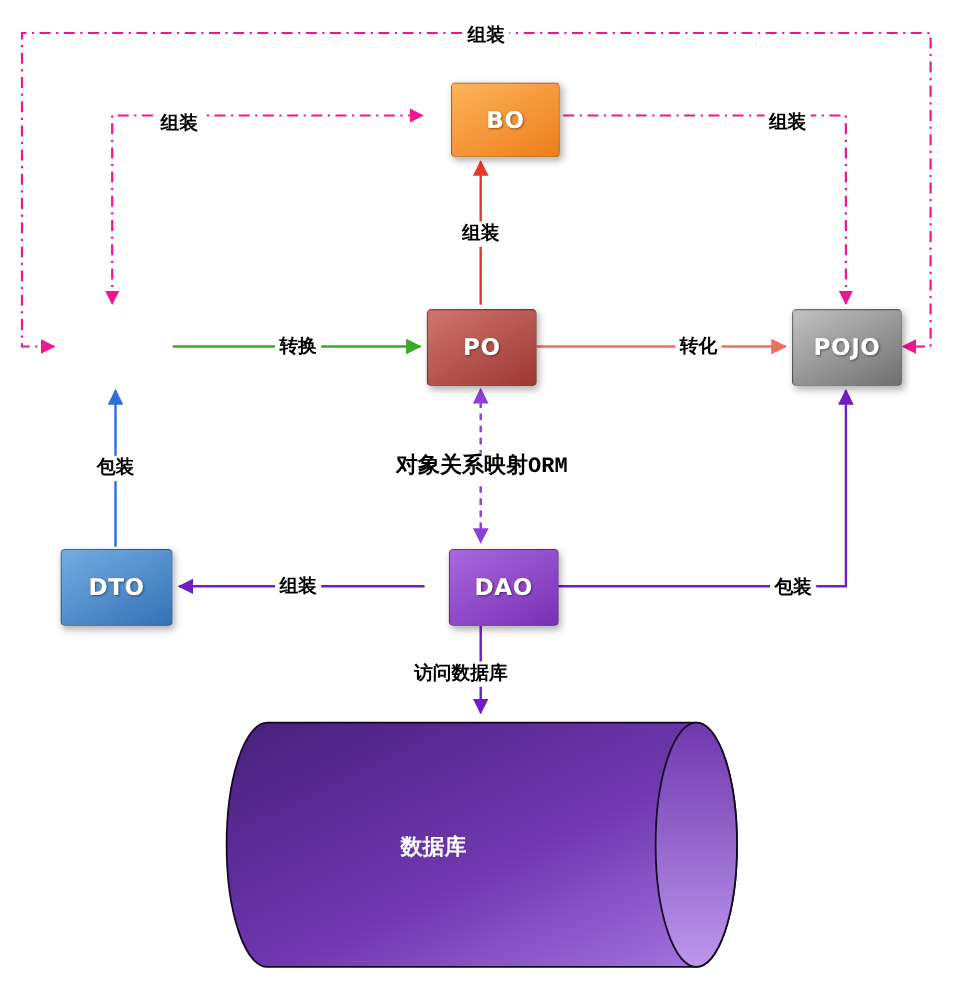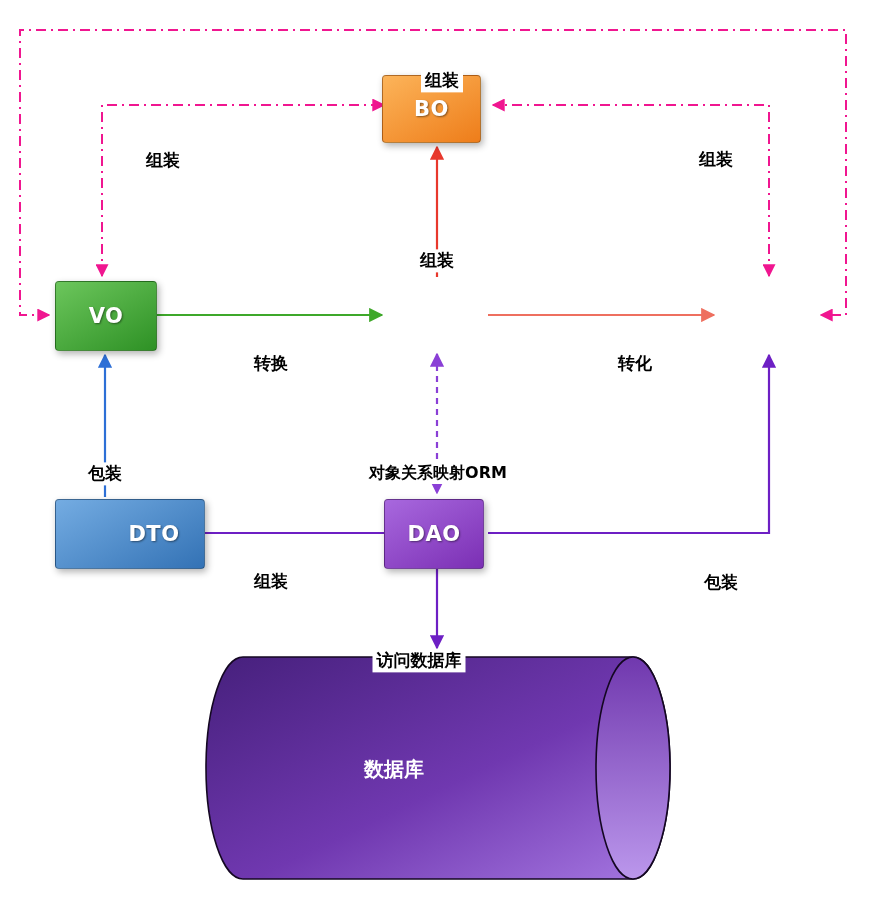--- a/index.html
+++ b/index.html
@@ -8,32 +8,32 @@
     font-family:"DejaVu Sans","Liberation Sans",sans-serif;overflow:hidden;
   }
   .layer{position:absolute;left:0;top:0;}
   .node{
     position:absolute;display:flex;align-items:center;justify-content:center;
     color:#ffffff;font-weight:bold;font-size:21px;letter-spacing:.5px;
     border-radius:4px;border:1px solid rgba(0,0,0,.28);
     box-shadow:2px 3px 7px rgba(0,0,0,.30);
     text-shadow:1px 1px 2px rgba(0,0,0,.45);
   }
-  .node-bo  {left:382px;top:75px; width:97px; height:66px;background:linear-gradient(150deg,#fcb45a,#ee7d1a);text-align:center;}
+  .node-bo  {left:410px;top:75px; width:97px; height:66px;background:linear-gradient(150deg,#fcb45a,#ee7d1a);text-align:center;}
   .node-vo  {left:55px; top:281px;width:100px;height:68px;background:linear-gradient(150deg,#6cc65c,#2e9125);}
   .node-po  {left:388px;top:281px;width:98px; height:68px;background:linear-gradient(150deg,#d0756d,#9c3833);}
   .node-pojo{left:720px;top:281px;width:98px; height:68px;background:linear-gradient(150deg,#c2c2c2,#6f6f6f);}
-  .node-dto {left:55px; top:499px;width:100px;height:68px;background:linear-gradient(150deg,#74ace2,#3372b5);padding-left:48px;}
-  .node-dao {left:384px;top:499px;width:98px; height:68px;background:linear-gradient(150deg,#a868de,#7b2fb4);}
+  .node-dto {left:55px; top:499px;width:100px;height:68px;background:linear-gradient(150deg,#74ace2,#3372b5);}
+  .node-dao {left:408px;top:499px;width:98px; height:68px;background:linear-gradient(150deg,#a868de,#7b2fb4);}
   .edge-label{
     position:absolute;transform:translate(-50%,-50%);
     background:#ffffff;color:#000000;font-weight:bold;font-size:17px;
-    line-height:1.25;padding:1px 4px;white-space:nowrap;margin-top:48px;
+    line-height:1.25;padding:1px 4px;white-space:nowrap;
   }
-  .edge-label.big{font-size:16px;}
+  .edge-label.big{font-size:20px;font-family:Liberation Mono, monospace;}
 </style>
 </head>
 <body>
 
 <div class="canvas">
 
   <svg class="layer" width="874" height="907" viewBox="0 0 874 907">
     <defs>
       <marker id="m-magenta" viewBox="0 0 10 10" refX="9" refY="5" markerWidth="6.5" markerHeight="6.5" orient="auto-start-reverse">
           <path d="M0,0 L10,5 L0,10 Z" fill="#f01690"></path>
@@ -85,22 +85,25 @@
       <path d="M 386 533 L 163 533" stroke="#6d1fc4" stroke-width="2.2" marker-end="url(#m-purple)"></path>
       <path d="M 488 533 L 769 533 L 769 355" stroke="#6d1fc4" stroke-width="2.2" marker-end="url(#m-purple)"></path>
       <path d="M 105 497 L 105 355" stroke="#2d6fd6" stroke-width="2.2" marker-end="url(#m-blue)"></path>
       <path d="M 437 569 L 437 648" stroke="#6d1fc4" stroke-width="2.2" marker-end="url(#m-purple)"></path>
     </g>
   </svg>
 
   <div class="node node-bo">
     <span>BO</span>
   </div>
-  <div class="node node-vo">
-    <span>VO</span>
+  <div class="node node-po">
+    <span>PO</span>
+  </div>
+  <div class="node node-pojo">
+    <span>POJO</span>
   </div>
   <div class="node node-dto">
     <span>DTO</span>
   </div>
   <div class="node node-dao">
     <span>DAO</span>
   </div>
 
   <div class="edge-label" style="left:442px;top:33px;">组装</div>
   <div class="edge-label" style="left:163px;top:113px;">组装</div>

